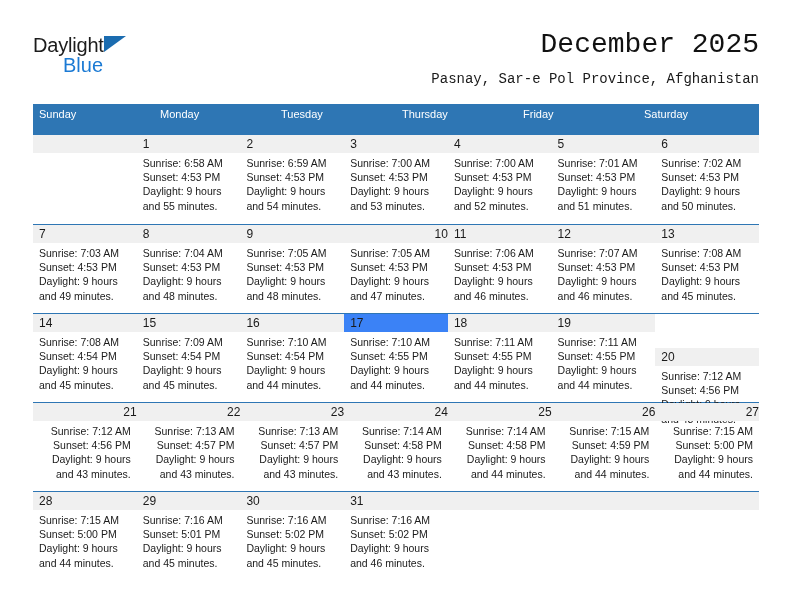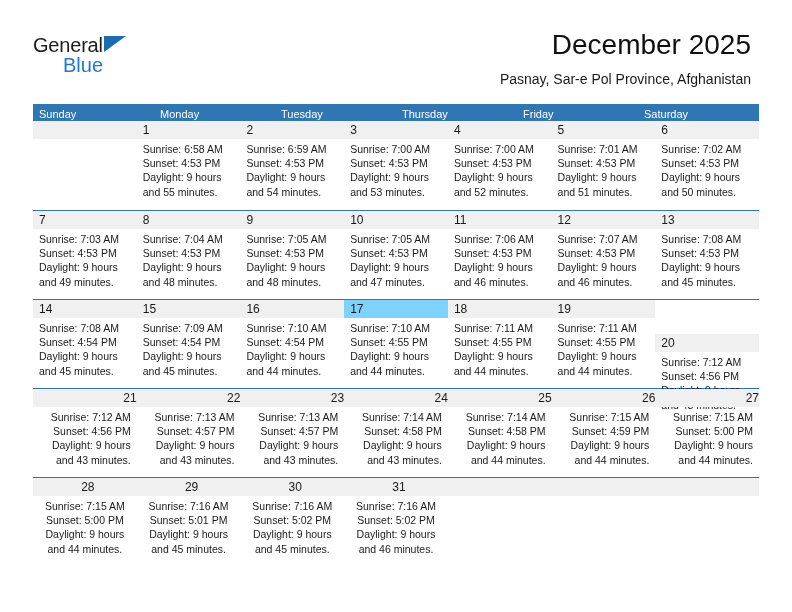--- a/index.html
+++ b/index.html
@@ -54,23 +54,24 @@
     position: absolute;
     left: 30px;
     top: 20px;
     font-size: 20px;
     color: #1b7ad4;
     line-height: 22px;
   }
 
   .title-block {
     position: absolute;
-    right: 8px;
+    right: 0;
     top: 0;
     text-align: right;
+    font-family: Liberation Mono, monospace;
   }
   .cal-title {
     font-size: 28px;
     font-weight: 400;
     color: #111111;
     line-height: 34px;
     white-space: nowrap;
   }
   .cal-subtitle {
     font-size: 14px;
@@ -84,21 +85,21 @@
   
   .calendar {
     position: absolute;
     left: 33px;
     top: 104px;
     width: 726px;
   }
   .cal-head {
     display: flex;
     background: #2e76b4;
-    height: 17px;
+    height: 31px;
   }
   .cal-head .dow {
     flex: 1 1 0;
     color: #ffffff;
     font-size: 11px;
     line-height: 21px;
     padding-left: 6px;
     box-sizing: border-box;
     white-space: nowrap;
   }
@@ -139,21 +140,21 @@
   .day-body div {
     white-space: nowrap;
   }
 </style>
 </head>
 <body>
 
 <div class="page-header">
 
   <div class="brand">
-    <span class="brand-general">General</span>
+    <span class="brand-general">Daylight</span>
     <span class="brand-tri" style="border-left-color: rgb(27, 108, 176);"></span>
     <span class="brand-blue" style="color: rgb(27, 122, 212);">Blue</span>
   </div>
 
   <div class="title-block">
     <div class="cal-title">December 2025</div>
     <div class="cal-subtitle">Pasnay, Sar-e Pol Province, Afghanistan</div>
   </div>
 
 </div>
@@ -251,21 +252,21 @@
         <div class="day-cell">
           <div class="day-num" style="background: rgb(240, 240, 240);">9</div>
           <div class="day-body">
             <div>Sunrise: 7:05 AM</div>
             <div>Sunset: 4:53 PM</div>
             <div>Daylight: 9 hours</div>
             <div>and 48 minutes.</div>
           </div>
         </div>
         <div class="day-cell">
-          <div class="day-num" style="background: rgb(240, 240, 240);">10</div>
+          <div class="day-num" style="background: rgb(240, 240, 240); text-align: right;">10</div>
           <div class="day-body">
             <div>Sunrise: 7:05 AM</div>
             <div>Sunset: 4:53 PM</div>
             <div>Daylight: 9 hours</div>
             <div>and 47 minutes.</div>
           </div>
         </div>
         <div class="day-cell">
           <div class="day-num" style="background: rgb(240, 240, 240);">11</div>
           <div class="day-body">
@@ -316,21 +317,21 @@
         <div class="day-cell">
           <div class="day-num" style="background: rgb(240, 240, 240);">16</div>
           <div class="day-body">
             <div>Sunrise: 7:10 AM</div>
             <div>Sunset: 4:54 PM</div>
             <div>Daylight: 9 hours</div>
             <div>and 44 minutes.</div>
           </div>
         </div>
         <div class="day-cell">
-          <div class="day-num" style="background: #7dd3fc;">17</div>
+          <div class="day-num" style="background: #3b82f6;">17</div>
           <div class="day-body">
             <div>Sunrise: 7:10 AM</div>
             <div>Sunset: 4:55 PM</div>
             <div>Daylight: 9 hours</div>
             <div>and 44 minutes.</div>
           </div>
         </div>
         <div class="day-cell">
           <div class="day-num" style="background: rgb(240, 240, 240);">18</div>
           <div class="day-body">
@@ -417,21 +418,21 @@
         <div class="day-cell">
           <div class="day-num" style="background: rgb(240, 240, 240);">27</div>
           <div class="day-body">
             <div>Sunrise: 7:15 AM</div>
             <div>Sunset: 5:00 PM</div>
             <div>Daylight: 9 hours</div>
             <div>and 44 minutes.</div>
           </div>
         </div>
       </div>
-      <div class="week" style="border-top-color: rgb(46, 118, 180); text-align: center;">
+      <div class="week" style="border-top-color: rgb(46, 118, 180);">
         <div class="day-cell">
           <div class="day-num" style="background: rgb(240, 240, 240);">28</div>
           <div class="day-body">
             <div>Sunrise: 7:15 AM</div>
             <div>Sunset: 5:00 PM</div>
             <div>Daylight: 9 hours</div>
             <div>and 44 minutes.</div>
           </div>
         </div>
         <div class="day-cell">

